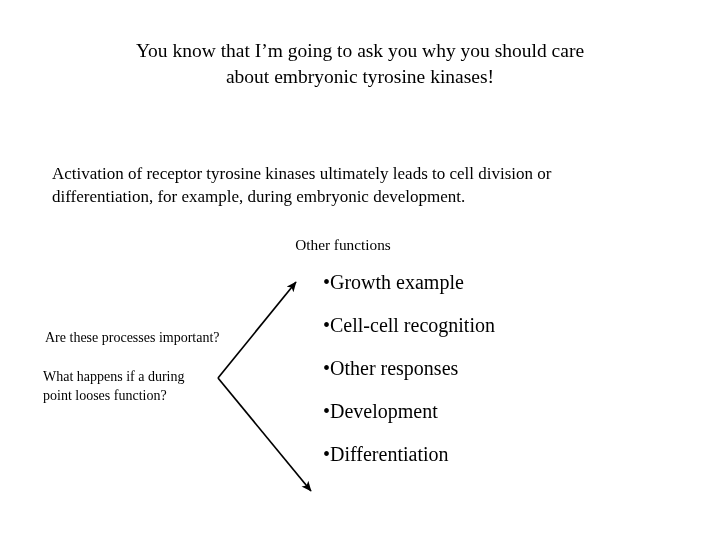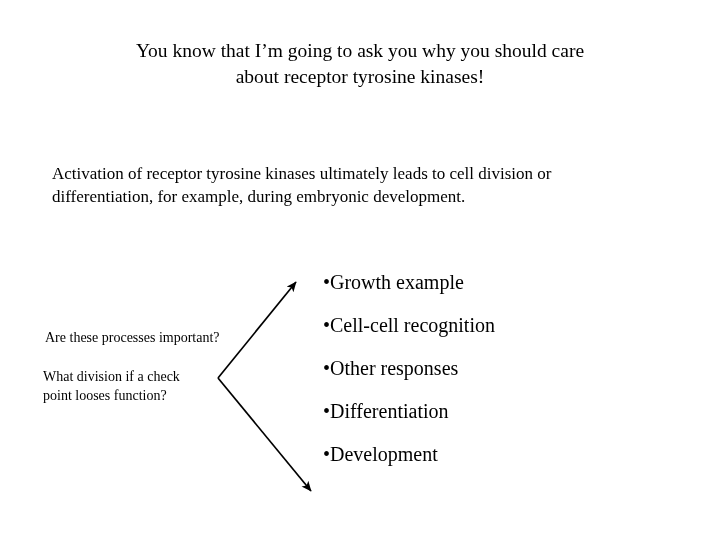--- a/index.html
+++ b/index.html
@@ -120,53 +120,54 @@
     pointer-events: none;
   }
 </style>
 </head>
 <body>
 
 <div class="slide">
 
   <div class="title-block">
     <span class="title-line">You know that I’m going to ask you why you should care</span>
-    <span class="title-line">about receptor tyrosine kinases!</span>
+    <span class="title-line">about embryonic tyrosine kinases!</span>
   </div>
 
   <div class="body-block">
     <span class="body-line">Activation of receptor tyrosine kinases ultimately leads to cell division or</span>
     <span class="body-line">differentiation, for example, during embryonic development.</span>
   </div>
 
+  <div class="subhead">Other functions</div>
 
   <ul class="bullet-list">
     <li class="bullet-item">
       <span class="bullet-dot">•</span><span class="bullet-text">Growth example</span>
     </li>
     <li class="bullet-item">
       <span class="bullet-dot">•</span><span class="bullet-text">Cell-cell recognition</span>
     </li>
     <li class="bullet-item">
       <span class="bullet-dot">•</span><span class="bullet-text">Other responses</span>
     </li>
     <li class="bullet-item">
-      <span class="bullet-dot">•</span><span class="bullet-text">Differentiation</span>
+      <span class="bullet-dot">•</span><span class="bullet-text">Development</span>
     </li>
     <li class="bullet-item">
-      <span class="bullet-dot">•</span><span class="bullet-text">Development</span>
+      <span class="bullet-dot">•</span><span class="bullet-text">Differentiation</span>
     </li>
   </ul>
 
   <div class="annotation annotation-one">
     <span class="ann-line">Are these processes important?</span>
   </div>
 
   <div class="annotation annotation-two">
-    <span class="ann-line">What division if a check</span>
+    <span class="ann-line">What happens if a during</span>
     <span class="ann-line">point looses function?</span>
   </div>
 
   <svg class="arrow-layer" viewBox="0 0 720 540" width="720" height="540">
     <defs>
       <marker id="ah" markerWidth="7" markerHeight="7" refX="5.6" refY="2.6" orient="auto" markerUnits="strokeWidth">
         <path d="M0,0 L6,2.6 L0,5.2 L1.5,2.6 z" fill="#000000"></path>
       </marker>
     </defs>
     <line x1="218" y1="378" x2="296" y2="282" stroke="#000000" stroke-width="1.7" marker-end="url(#ah)"></line>

